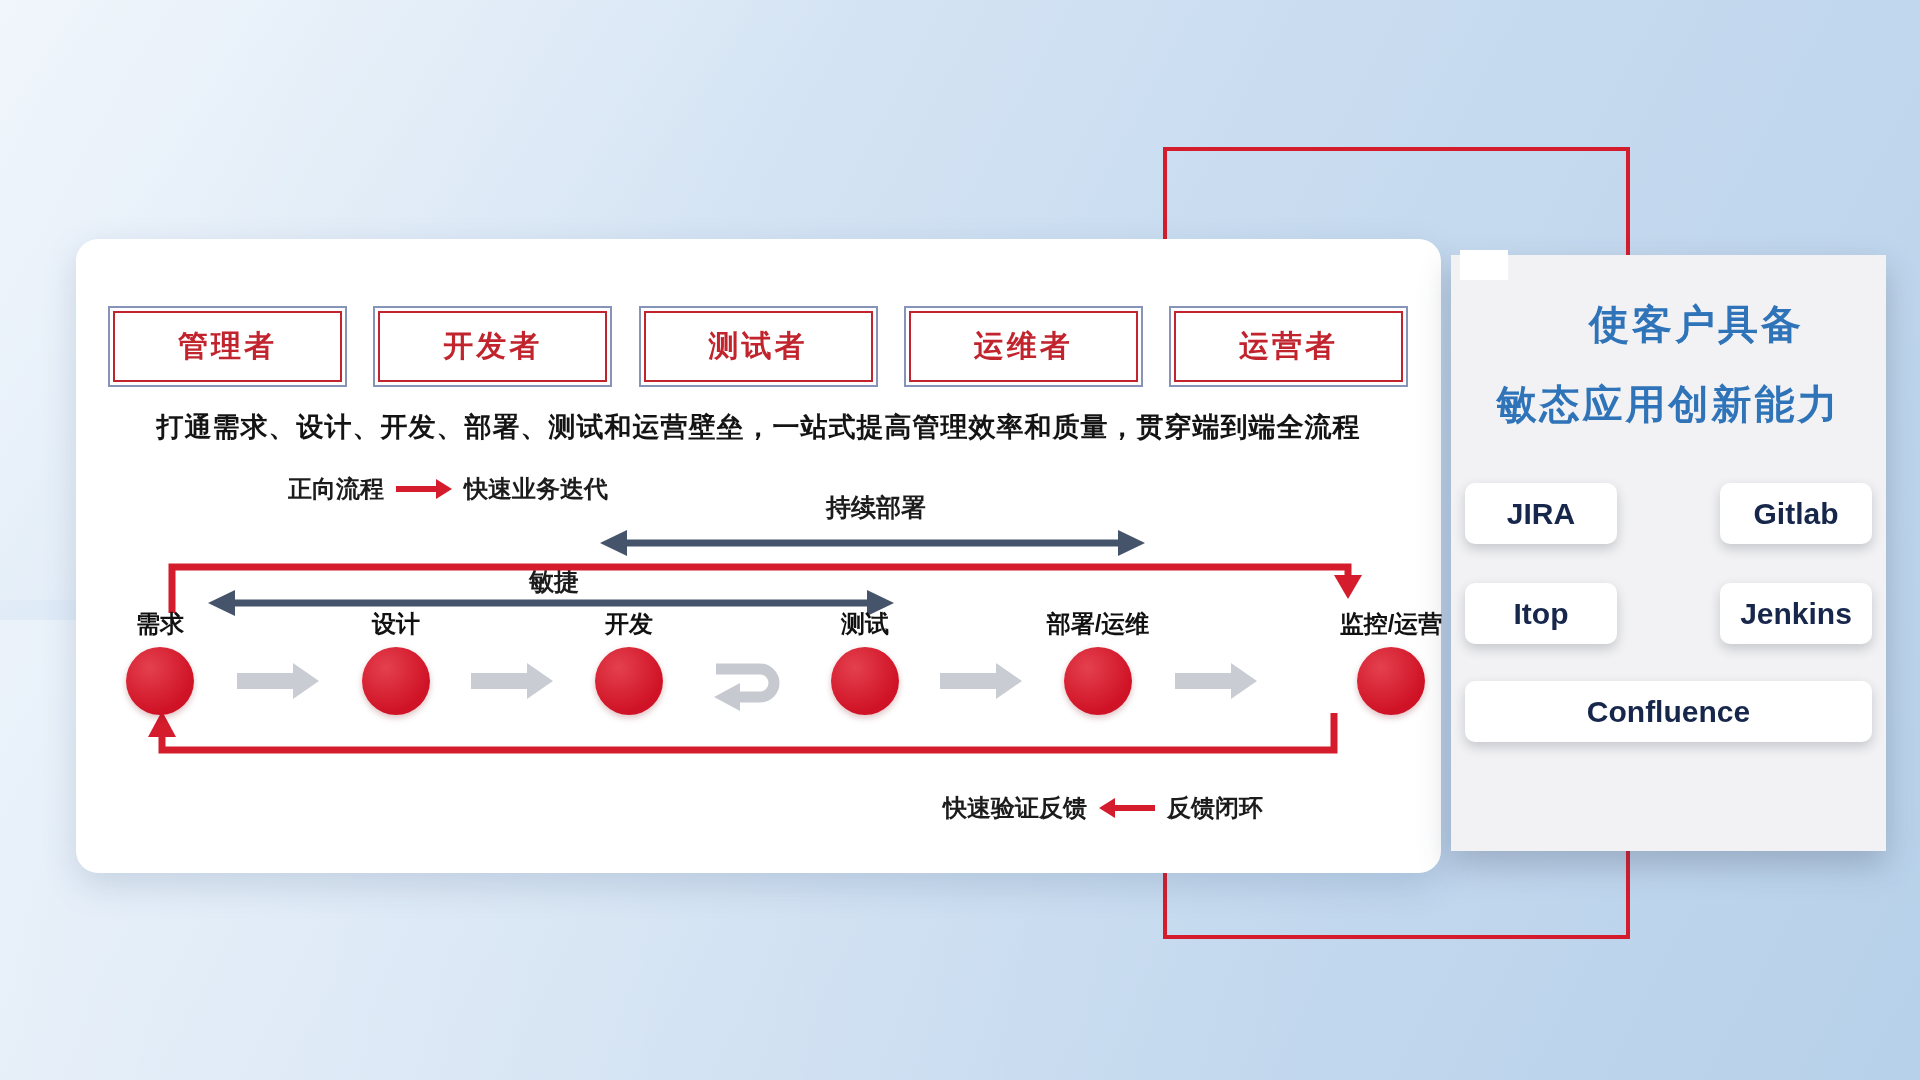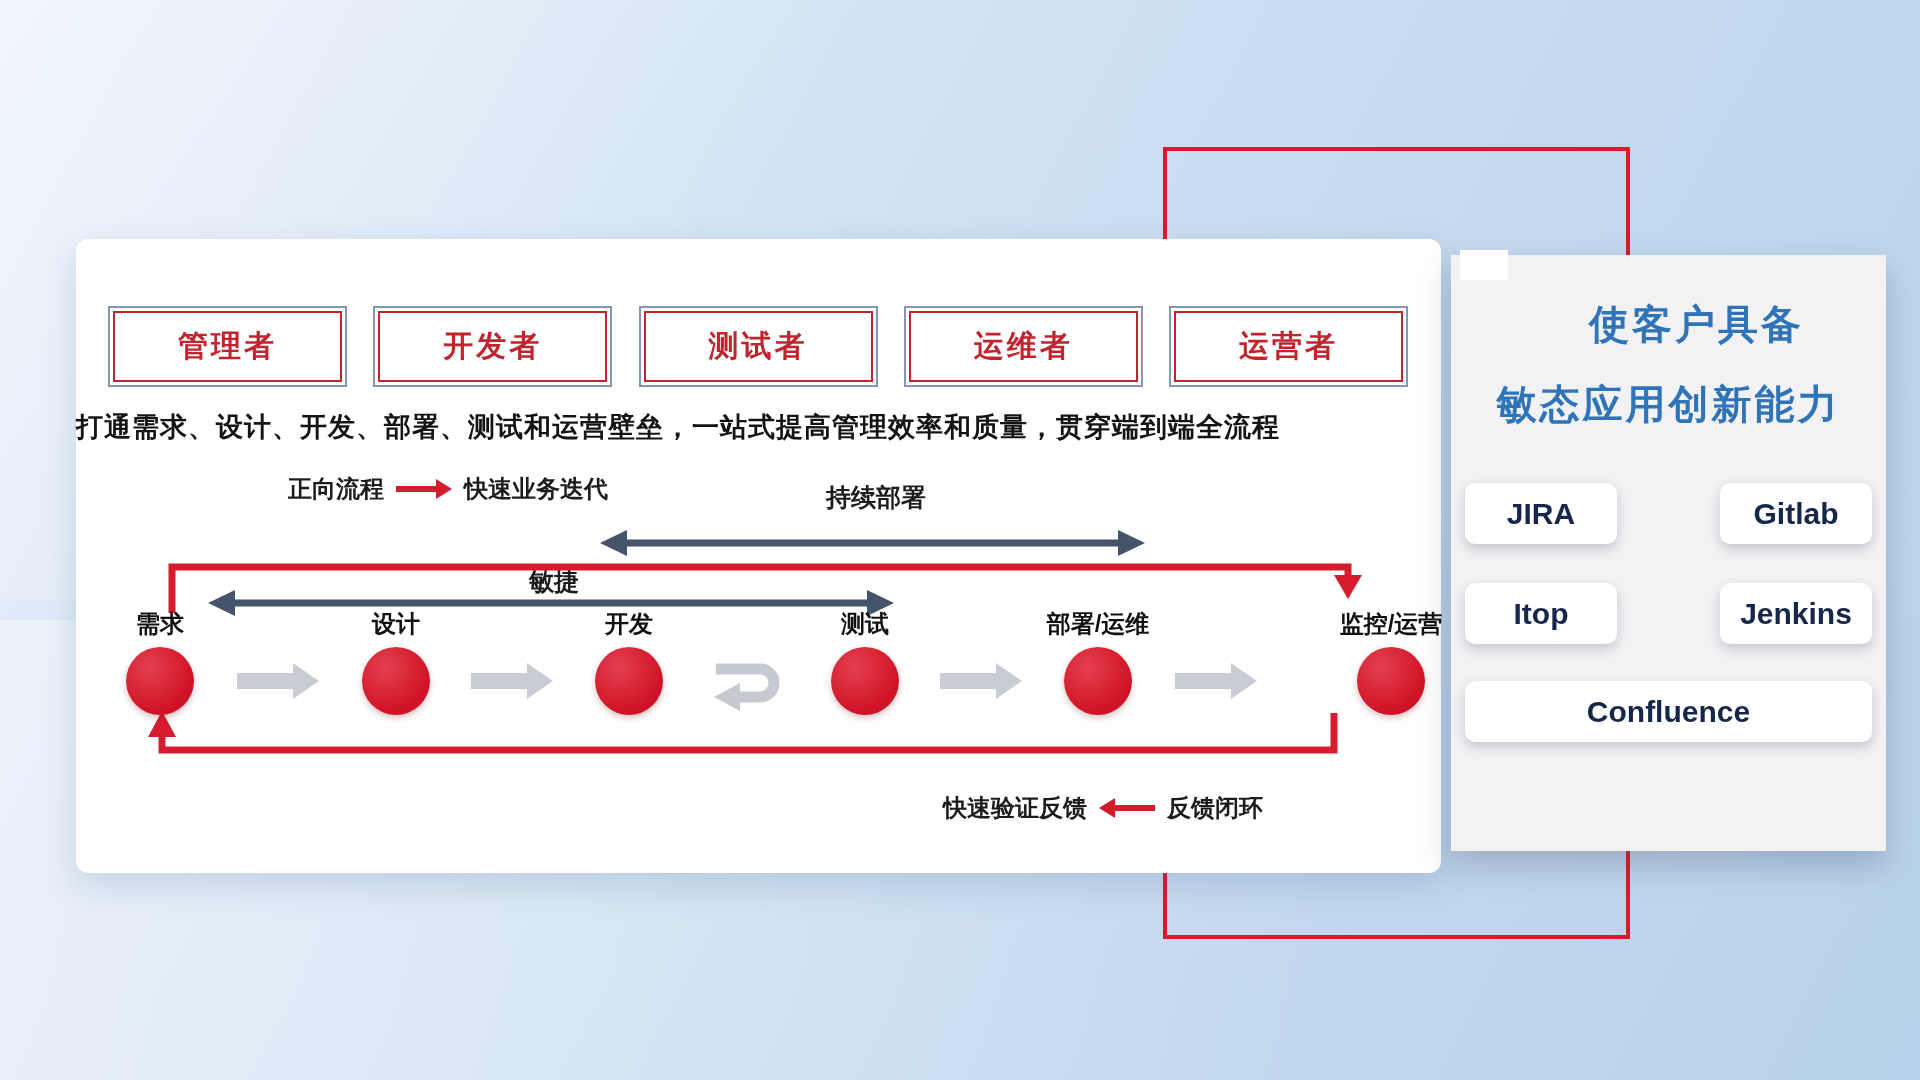--- a/index.html
+++ b/index.html
@@ -13,48 +13,48 @@
     background:linear-gradient(125deg,rgba(255,255,255,.5),rgba(255,255,255,0) 60%);}
   .streak2{left:0px;top:620px;width:1920px;height:460px;
     background:linear-gradient(100deg,rgba(255,255,255,.35),rgba(255,255,255,0) 70%);}
 
   
   .big-red-rect{position:absolute;left:1163px;top:147px;width:459px;height:784px;
     border:4px solid #d41c2c;z-index:1;}
 
   
   .main-card{position:absolute;left:76px;top:239px;width:1365px;height:634px;
-    background:#ffffff;border-radius:12px;z-index:2;
+    background:#ffffff;border-radius:22px;z-index:2;
     box-shadow:0 12px 34px rgba(56,84,128,.18);}
 
   
   .roles{position:absolute;left:32px;top:67px;width:1300px;display:flex;justify-content:space-between;}
   .role-box{width:235px;height:77px;border:2px solid #8794b9;background:#fff;
     box-shadow:inset 0 0 0 3px #ffffff, inset 0 0 0 5px #c2242e;
     display:flex;align-items:center;justify-content:center;}
   .role-box span{color:#c2242e;font-size:30px;font-weight:700;letter-spacing:3px;}
 
-  .statement{position:absolute;left:0;top:170px;width:100%;
+  .statement{position:absolute;left:0;top:170px;width:100%;text-align:center;
     font-size:27px;font-weight:700;color:#141414;letter-spacing:1px;}
 
   
   .legend{position:absolute;display:flex;align-items:center;gap:12px;
     font-size:24px;font-weight:700;color:#1c1c1c;}
   .legend-forward{left:212px;top:234px;}
   .legend-feedback{left:867px;top:553px;}
   .harrow{display:inline-flex;align-items:center;}
   .harrow .shaft{width:40px;height:6px;background:#d41c2c;}
   .harrow .head-r{width:0;height:0;border-left:16px solid #d41c2c;
     border-top:10px solid transparent;border-bottom:10px solid transparent;}
   .harrow .head-l{width:0;height:0;border-right:16px solid #d41c2c;
     border-top:10px solid transparent;border-bottom:10px solid transparent;}
 
   
   .span-label{position:absolute;font-size:25px;font-weight:700;color:#1c1c1c;}
-  .label-cd{left:700px;top:242px;width:200px;text-align:center;}
+  .label-cd{left:700px;top:252px;width:200px;text-align:center;}
   .label-agile{left:418px;top:326px;width:120px;text-align:center;}
 
   .flow-svg{position:absolute;left:0;top:0;width:1365px;height:634px;pointer-events:none;}
 
   
   .stage{position:absolute;width:140px;text-align:center;top:370px;}
   .stage .stage-label{font-size:24px;font-weight:600;color:#111;height:30px;line-height:30px;margin-bottom:8px;white-space:nowrap;}
   .stage .node-circle{width:68px;height:68px;border-radius:50%;margin:0 auto;
     background:radial-gradient(circle at 35% 30%, #e4404e 0%, #cf1225 70%);
     box-shadow:0 3px 6px rgba(120,10,20,.25);}

